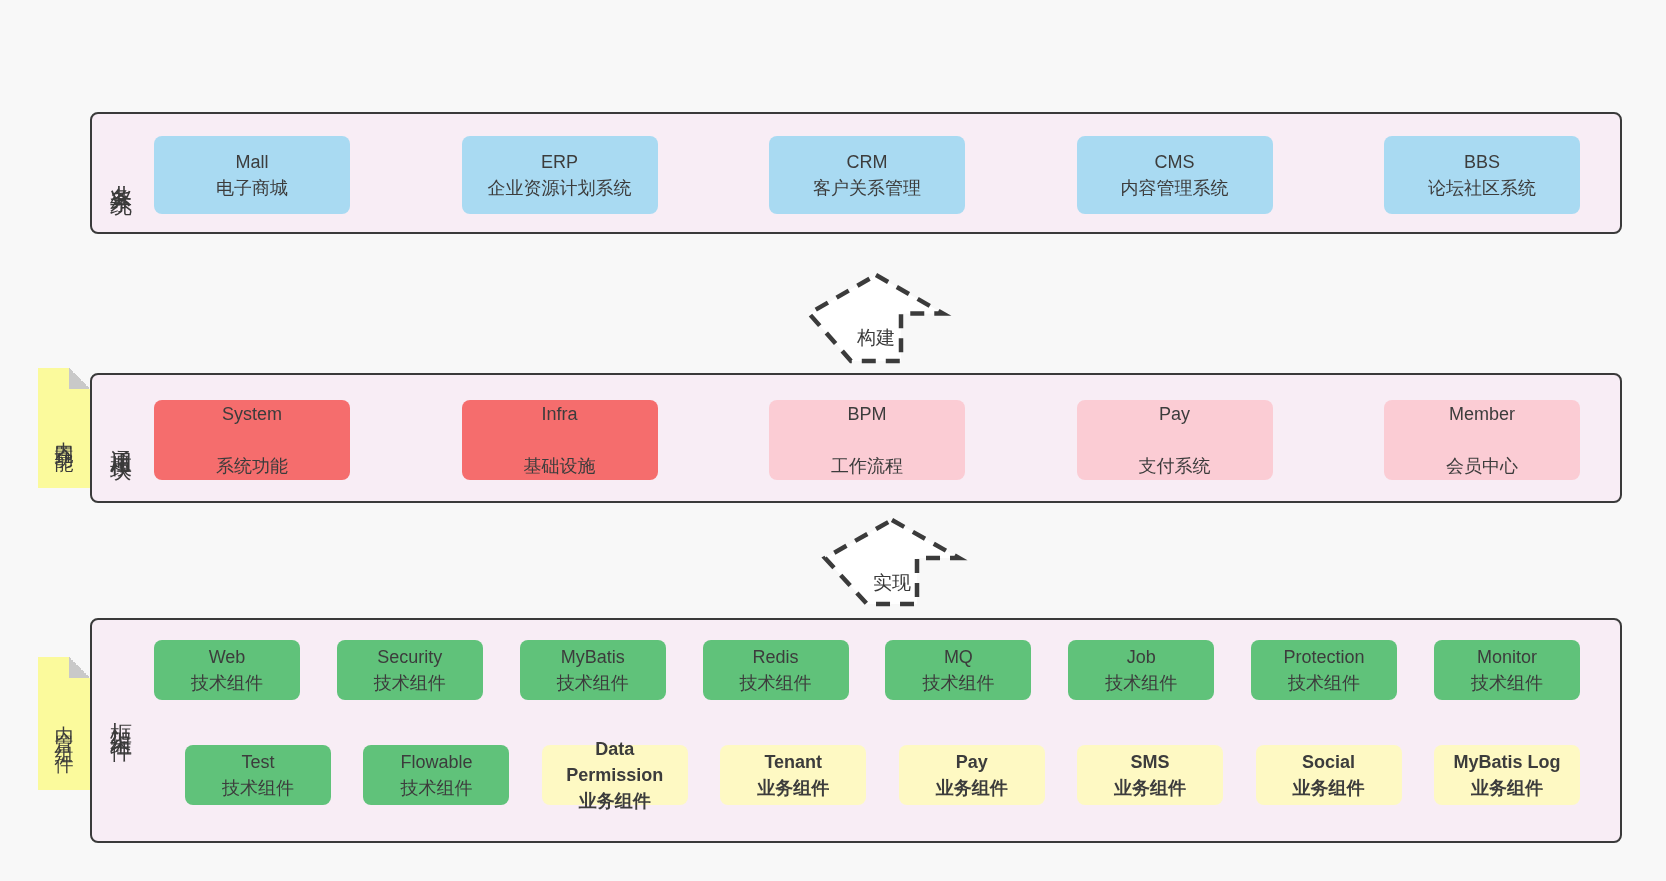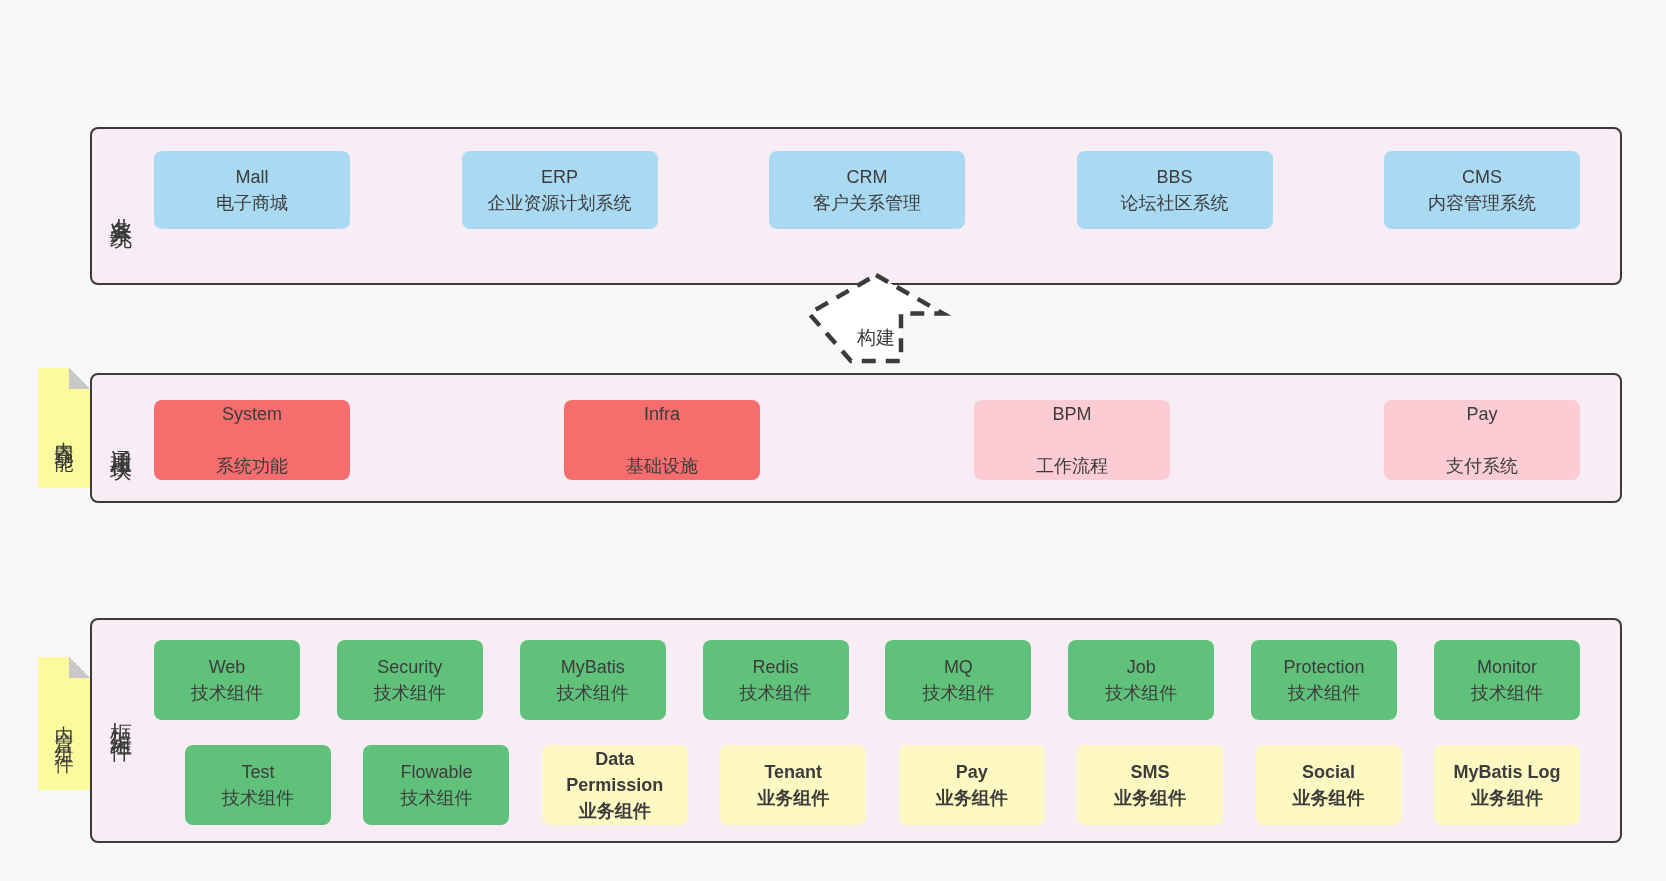--- a/index.html
+++ b/index.html
@@ -2,21 +2,21 @@
 <html><head>
 <meta charset="utf-8">
 <style>
   html,body{margin:0;padding:0;background:#f8f8f8;}
   .stage{position:relative;width:1666px;height:881px;background:#f8f8f8;overflow:hidden;
          font-family:"Liberation Sans","DejaVu Sans",sans-serif;color:#3c3c3c;}
 
   
   .panel{position:absolute;left:90px;width:1532px;box-sizing:border-box;
          background:#f8edf5;border:2px solid #3a3a3a;border-radius:8px;}
-  .panel-business{top:127px;height:158px;}
+  .panel-business{top:112px;height:122px;}
   .panel-modules{top:373px;height:130px;}
   .panel-framework{top:618px;height:225px;}
 
   .panel-label{position:absolute;left:0;top:0;bottom:0;width:58px;
                display:flex;align-items:center;justify-content:center;}
   .vtext{writing-mode:vertical-rl;text-orientation:upright;}
   .panel-label .vtext{font-size:22px;letter-spacing:3px;color:#3a3a3a;}
   .panel-framework .panel-label .vtext{letter-spacing:6px;transform:translateY(-14px);}
 
   
@@ -24,21 +24,21 @@
   .row-business{top:22px;}
   .row-modules{top:25px;}
   .row-fw1{top:20px;}
   .row-fw2{top:125px;padding-left:31px;}
 
   .box{display:flex;flex-direction:column;justify-content:center;align-items:center;
        text-align:center;border-radius:8px;font-size:18px;line-height:26px;color:#3c3c3c;
        padding:0 4px;box-sizing:border-box;}
   .box6{width:196px;height:78px;}
   .panel-modules .box6{height:80px;gap:26px;}
-  .box8{width:146px;height:80px;}
+  .box8{width:146px;height:60px;}
   .blue{background:#a9daf2;}
   .red{background:#f56d6d;}
   .pink{background:#fbccd4;text-align:right;}
   .green{background:#60c27a;}
   .green-light{background:#fef9c3;font-weight:bold;}
 
   
   .note{position:absolute;left:38px;width:52px;background:#fbfa9c;box-sizing:border-box;
         display:flex;align-items:center;justify-content:center;padding-top:12px;}
   .note-modules{top:368px;height:120px;}
@@ -83,26 +83,26 @@
       </div>
       <div class="box box6 blue">
         <span>ERP</span>
         <span>企业资源计划系统</span>
       </div>
       <div class="box box6 blue">
         <span>CRM</span>
         <span>客户关系管理</span>
       </div>
       <div class="box box6 blue">
+        <span>CMS</span>
+        <span>内容管理系统</span>
+      </div>
+      <div class="box box6 blue">
         <span>BBS</span>
         <span>论坛社区系统</span>
-      </div>
-      <div class="box box6 blue">
-        <span>CMS</span>
-        <span>内容管理系统</span>
       </div>
     </div>
   </section>
 
   <div class="arrow arrow-build">
     <svg viewBox="0 0 140 92" aria-hidden="true">
       <path d="M70 3 L137 41.5 L95 41.5 L95 89 L45 89 L3 41.5 Z"></path>
     </svg>
     <span class="arrow-label">构建</span>
   </div>
@@ -121,23 +121,33 @@
         <span>基础设施</span>
       </div>
       <div class="box box6 pink">
         <span>BPM</span>
         <span>工作流程</span>
       </div>
       <div class="box box6 pink">
         <span>Pay</span>
         <span>支付系统</span>
       </div>
+      <div class="box box6 pink">
+        <span>Member</span>
+        <span>会员中心</span>
+      </div>
     </div>
   </section>
 
+  <div class="arrow arrow-implement">
+    <svg viewBox="0 0 140 90" aria-hidden="true">
+      <path d="M70 3 L137 41 L95 41 L95 87 L45 87 L3 41 Z"></path>
+    </svg>
+    <span class="arrow-label">实现</span>
+  </div>
 
   <section class="panel panel-framework">
     <div class="panel-label">
       <span class="vtext">框架组件</span>
     </div>
     <div class="row row-fw1">
       <div class="box box8 green">
         <span>Web</span>
         <span>技术组件</span>
       </div>

